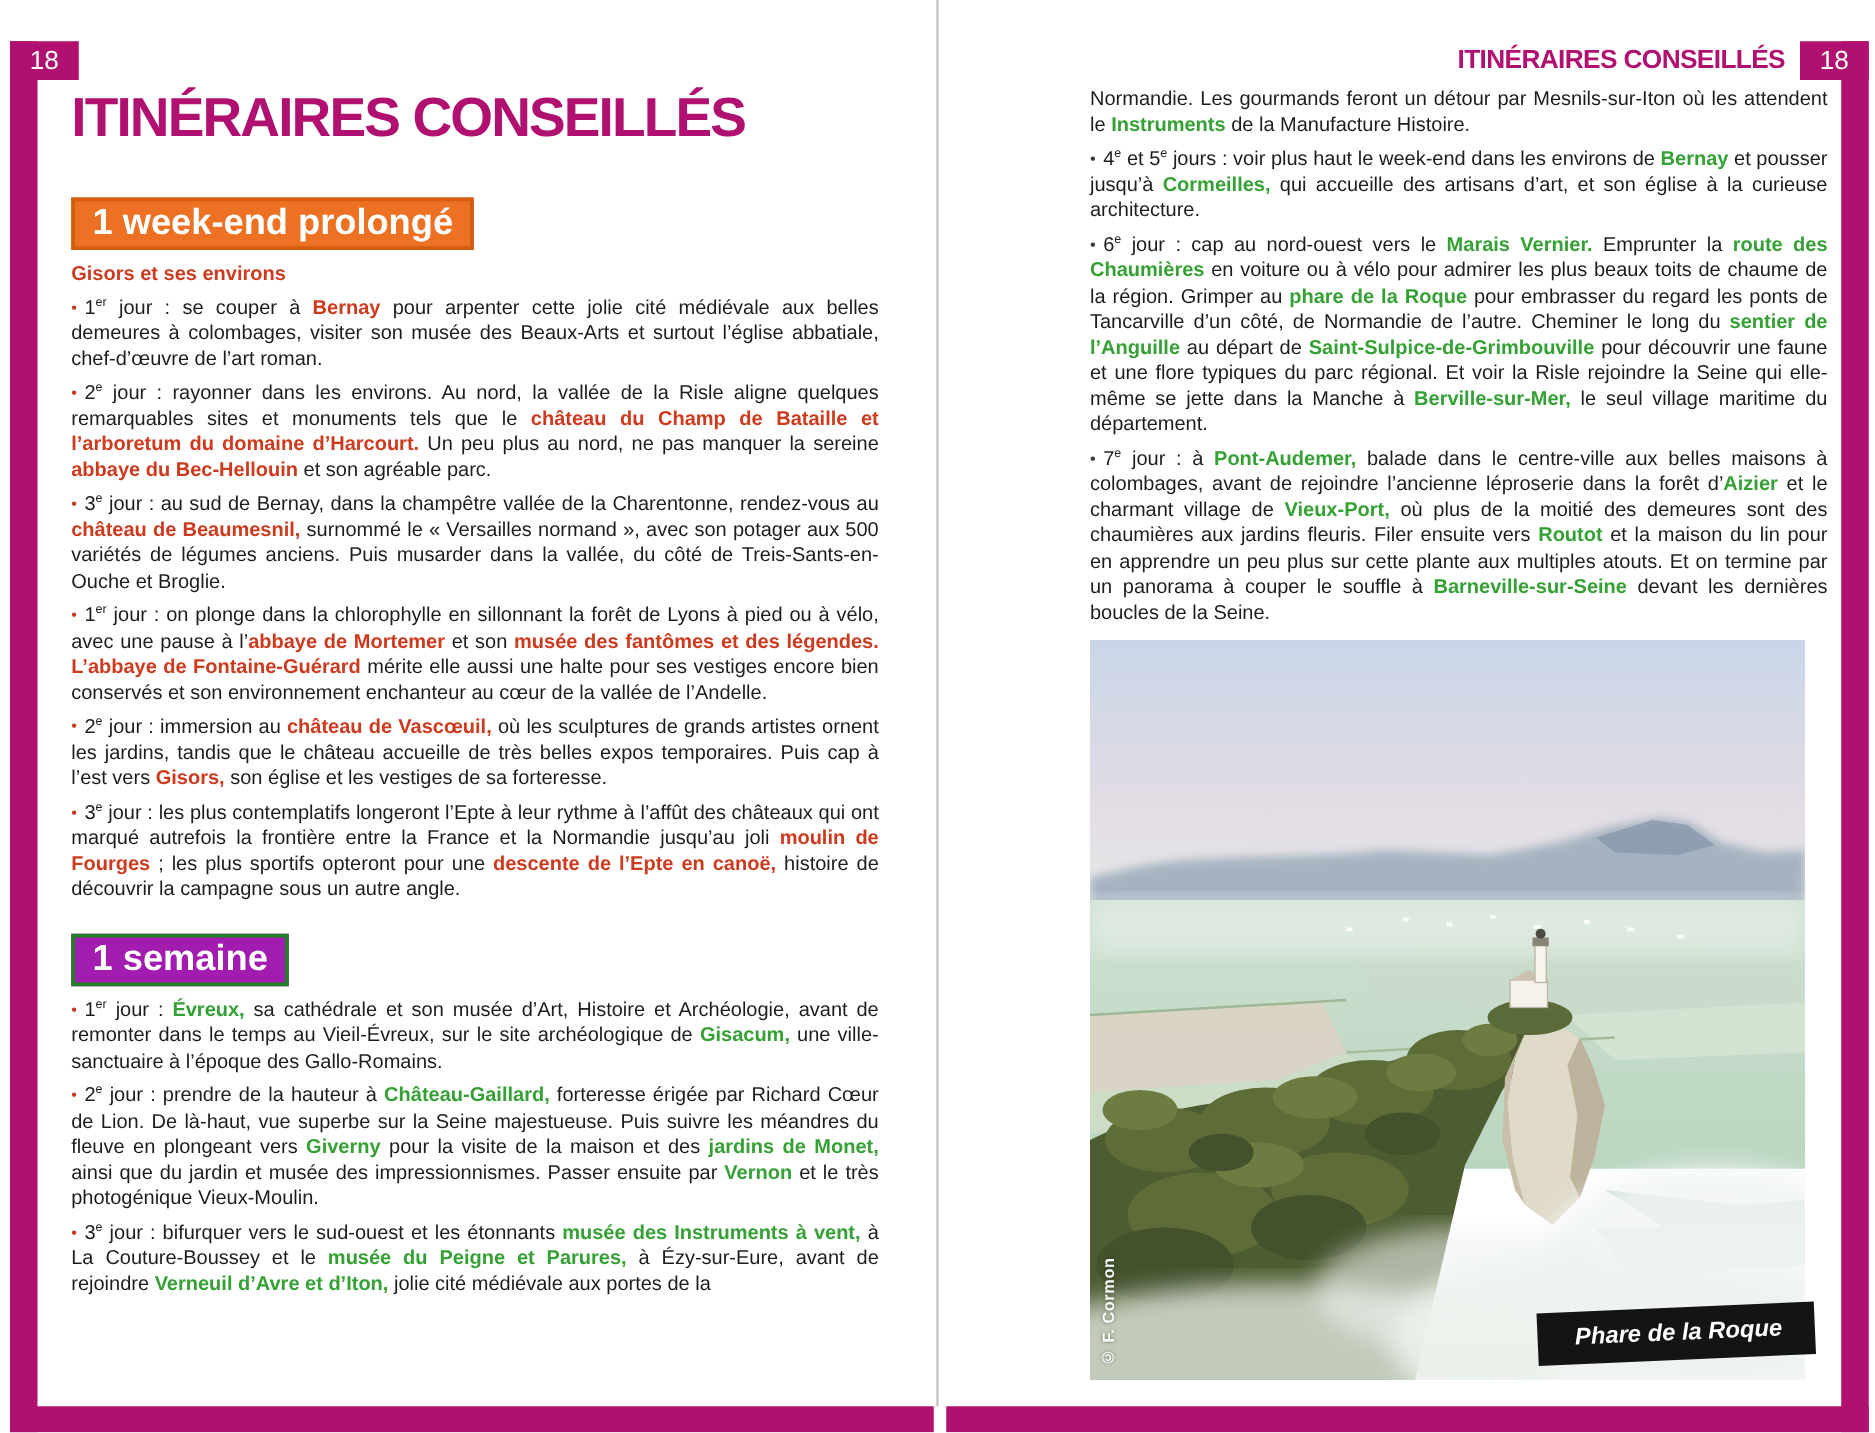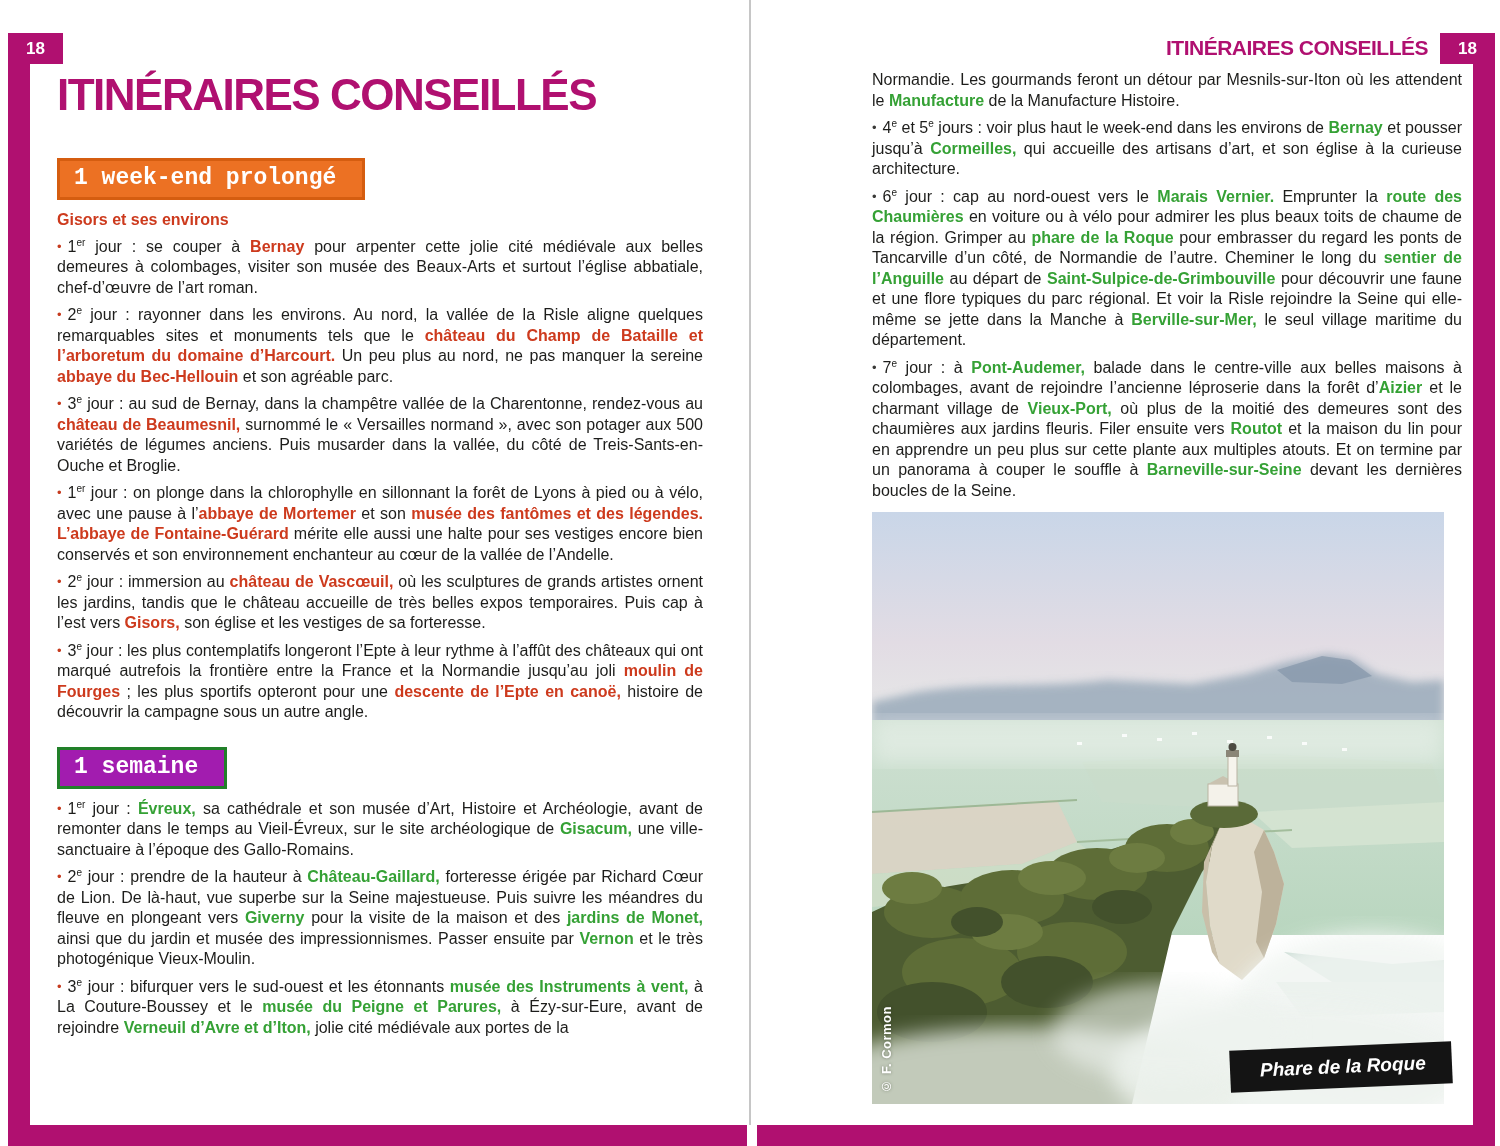--- a/index.html
+++ b/index.html
@@ -9,21 +9,21 @@
     --body:#1d1d1b;
   }
   html,body{margin:0;padding:0;background:#fff;}
   .spread{
     position:relative;width:1500px;height:1146px;background:#ffffff;
     font-family:"Liberation Sans", sans-serif;color:var(--body);overflow:hidden;
   }
   
   .num-box{
     position:absolute;top:33px;width:55px;height:31px;background:var(--magenta);
-    color:#fff;font-size:17px;font-weight:bold;display:flex;align-items:center;justify-content:center;
+    color:#fff;font-size:21px;font-weight:normal;display:flex;align-items:center;justify-content:center;
   }
   .num-left{left:8px;}
   .num-right{left:1440px;}
   .bar{position:absolute;top:33px;width:22px;height:1113px;background:var(--magenta);}
   .bar-l{left:8px;}
   .bar-r{left:1473px;}
   .strip{position:absolute;top:1125px;height:21px;background:var(--magenta);}
   .strip-l{left:8px;width:739px;}
   .strip-r{left:757px;width:738px;}
   .divider{position:absolute;left:749px;top:0;width:2px;height:1125px;background:#c6c6c6;}
@@ -34,23 +34,22 @@
   .page-title{
     font-size:44px;line-height:50px;font-weight:bold;color:var(--magenta);
     letter-spacing:-1.5px;margin:0 0 38px 0;white-space:nowrap;
   }
   .right-header{
     position:absolute;left:872px;top:36px;width:556px;text-align:right;
     font-size:21px;font-weight:bold;letter-spacing:-0.5px;color:var(--magenta);white-space:nowrap;
   }
   .badge-row{margin:0 0 10px 0;}
   .badge{
-    display:inline-block;color:#fff;font-weight:bold;font-size:23px;line-height:21px;
-    padding:7px 26px 8px 14px;
-    font-family:Liberation Mono, monospace;
+    display:inline-block;color:#fff;font-weight:bold;font-size:29px;line-height:21px;
+    padding:7px 14px 8px 14px;
   }
   .badge-orange{background:#ec7123;border:3px solid #d55d10;}
   .badge-green{background:#a21caf;border:3px solid #218029;}
   .sec2{margin-top:24px;}
   .intro{margin:0 0 7px 0;}
   .subhead{color:var(--red);font-weight:bold;margin:9px 0 2px 0;}
   p.item{margin:6px 0 7px 0;}
   .lead{margin:0 0 7px 0;}
   .bullet{display:inline-block;margin-right:6px;font-size:13px;line-height:1;position:relative;top:-1px;}
   .bullet-red{color:#c63b1e;}
@@ -108,21 +107,21 @@
     <div>
         <p class="item"><span class="bullet bullet-red">•</span><span class="">1</span><span class="seg-sup">er</span><span class=""> jour : </span><span class="seg-g">Évreux,</span><span class=""> sa cathédrale et son musée d’Art, Histoire et Archéologie, avant de remonter dans le temps au Vieil-Évreux, sur le site archéologique de </span><span class="seg-g">Gisacum,</span><span class=""> une ville-sanctuaire à l’époque des Gallo-Romains.</span></p>
         <p class="item"><span class="bullet bullet-red">•</span><span class="">2</span><span class="seg-sup">e</span><span class=""> jour : prendre de la hauteur à </span><span class="seg-g">Château-Gaillard,</span><span class=""> forteresse érigée par Richard Cœur de Lion. De là-haut, vue superbe sur la Seine majestueuse. Puis suivre les méandres du fleuve en plongeant vers </span><span class="seg-g">Giverny</span><span class=""> pour la visite de la maison et des </span><span class="seg-g">jardins de Monet,</span><span class=""> ainsi que du jardin et musée des impressionnismes. Passer ensuite par </span><span class="seg-g">Vernon</span><span class=""> et le très photogénique Vieux-Moulin.</span></p>
         <p class="item"><span class="bullet bullet-red">•</span><span class="">3</span><span class="seg-sup">e</span><span class=""> jour : bifurquer vers le sud-ouest et les étonnants </span><span class="seg-g">musée des Instruments à vent,</span><span class=""> à La Couture-Boussey et le </span><span class="seg-g">musée du Peigne et Parures,</span><span class=""> à Ézy-sur-Eure, avant de rejoindre </span><span class="seg-g">Verneuil d’Avre et d’Iton,</span><span class=""> jolie cité médiévale aux portes de la</span></p>
       </div>
   </div>
 
   <div class="right-header">ITINÉRAIRES CONSEILLÉS</div>
 
   <div class="col col-right">
-    <p class="lead"><span class="">Normandie. Les gourmands feront un détour par Mesnils-sur-Iton où les attendent le </span><span class="seg-g">Manufacture</span><span class=""> de la Manufacture Histoire.</span></p>
+    <p class="lead"><span class="">Normandie. Les gourmands feront un détour par Mesnils-sur-Iton où les attendent le </span><span class="seg-g">Instruments</span><span class=""> de la Manufacture Histoire.</span></p>
     <div>
         <p class="item"><span class="bullet bullet-dark">•</span><span class="">4</span><span class="seg-sup">e</span><span class=""> et 5</span><span class="seg-sup">e</span><span class=""> jours : voir plus haut le week-end dans les environs de </span><span class="seg-g">Bernay</span><span class=""> et pousser jusqu’à </span><span class="seg-g">Cormeilles,</span><span class=""> qui accueille des artisans d’art, et son église à la curieuse architecture.</span></p>
         <p class="item"><span class="bullet bullet-dark">•</span><span class="">6</span><span class="seg-sup">e</span><span class=""> jour : cap au nord-ouest vers le </span><span class="seg-g">Marais Vernier.</span><span class=""> Emprunter la </span><span class="seg-g">route des Chaumières</span><span class=""> en voiture ou à vélo pour admirer les plus beaux toits de chaume de la région. Grimper au </span><span class="seg-g">phare de la Roque</span><span class=""> pour embrasser du regard les ponts de Tancarville d’un côté, de Normandie de l’autre. Cheminer le long du </span><span class="seg-g">sentier de l’Anguille</span><span class=""> au départ de </span><span class="seg-g">Saint-Sulpice-de-Grimbouville</span><span class=""> pour découvrir une faune et une flore typiques du parc régional. Et voir la Risle rejoindre la Seine qui elle-même se jette dans la Manche à </span><span class="seg-g">Berville-sur-Mer,</span><span class=""> le seul village maritime du département.</span></p>
         <p class="item"><span class="bullet bullet-dark">•</span><span class="">7</span><span class="seg-sup">e</span><span class=""> jour : à </span><span class="seg-g">Pont-Audemer,</span><span class=""> balade dans le centre-ville aux belles maisons à colombages, avant de rejoindre l’ancienne léproserie dans la forêt d’</span><span class="seg-g">Aizier</span><span class=""> et le charmant village de </span><span class="seg-g">Vieux-Port,</span><span class=""> où plus de la moitié des demeures sont des chaumières aux jardins fleuris. Filer ensuite vers </span><span class="seg-g">Routot</span><span class=""> et la maison du lin pour en apprendre un peu plus sur cette plante aux multiples atouts. Et on termine par un panorama à couper le souffle à </span><span class="seg-g">Barneville-sur-Seine</span><span class=""> devant les dernières boucles de la Seine.</span></p>
       </div>
   </div>
 
   <div class="photo">
     <svg viewBox="0 0 572 592" preserveAspectRatio="none">
       <defs>

